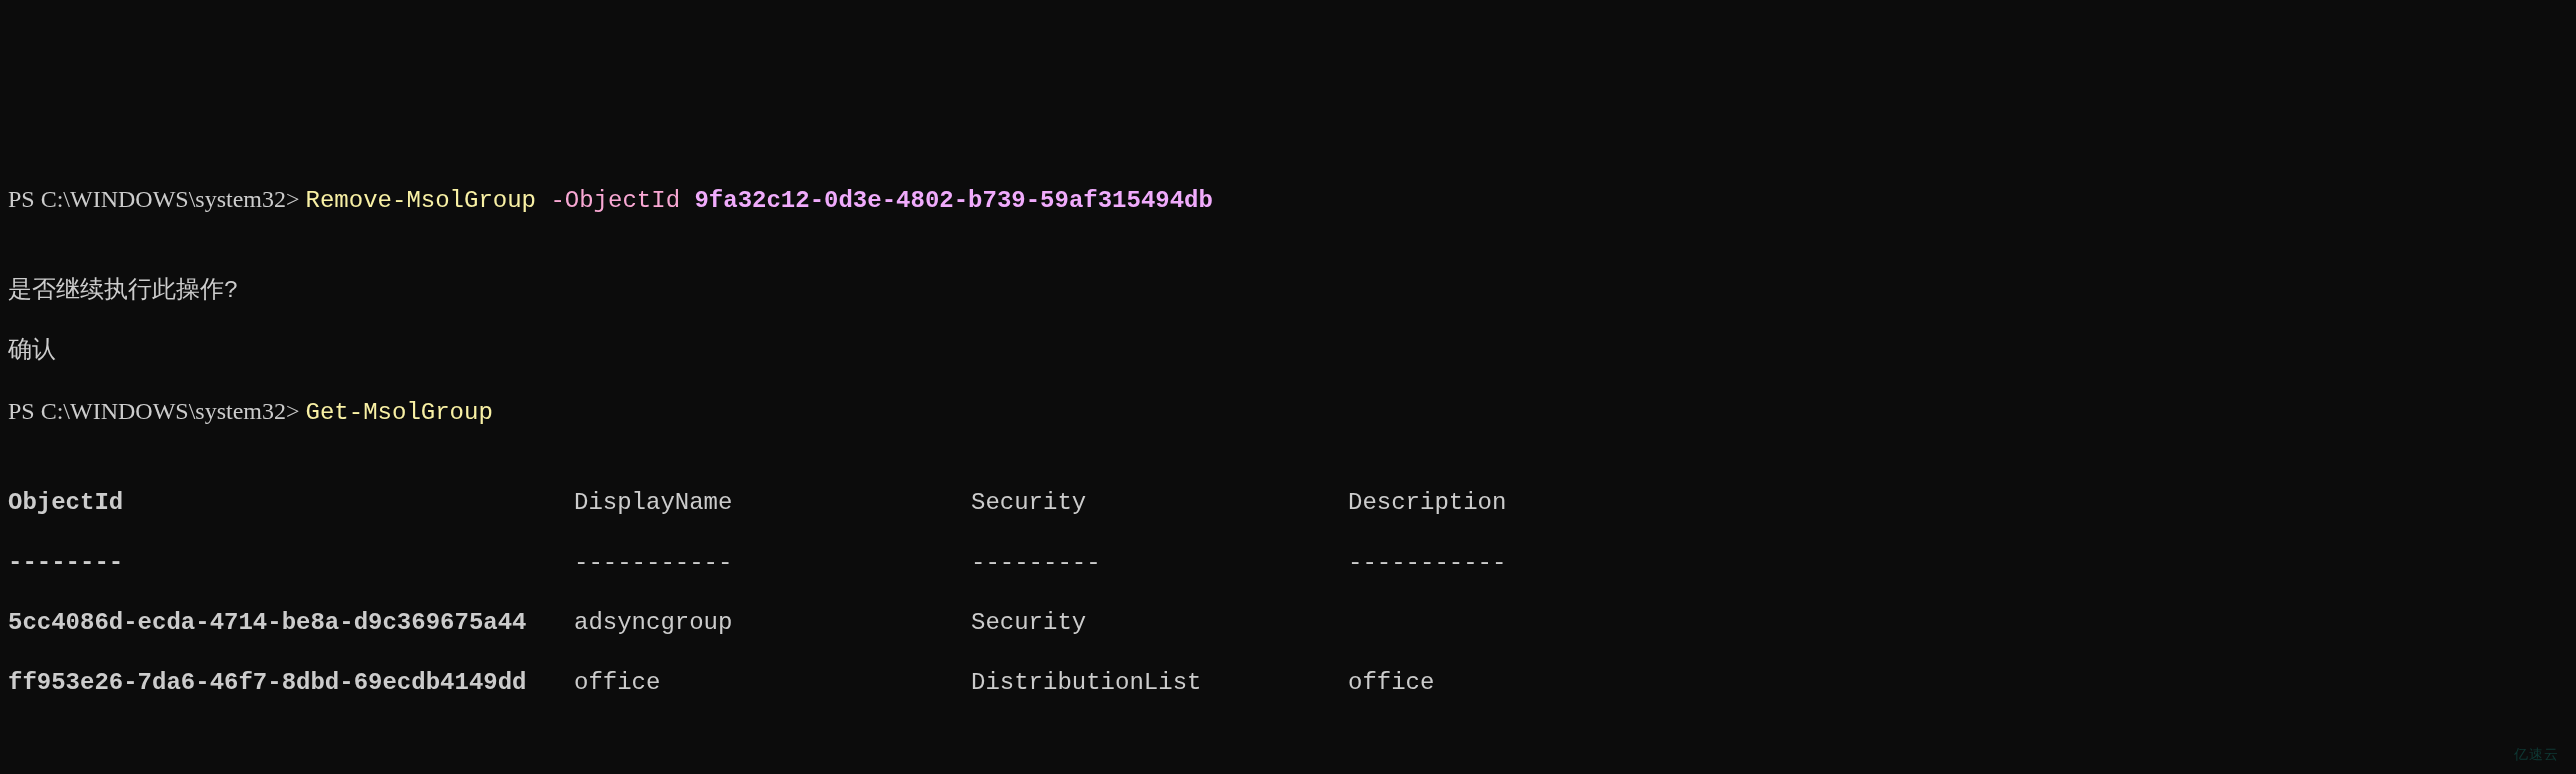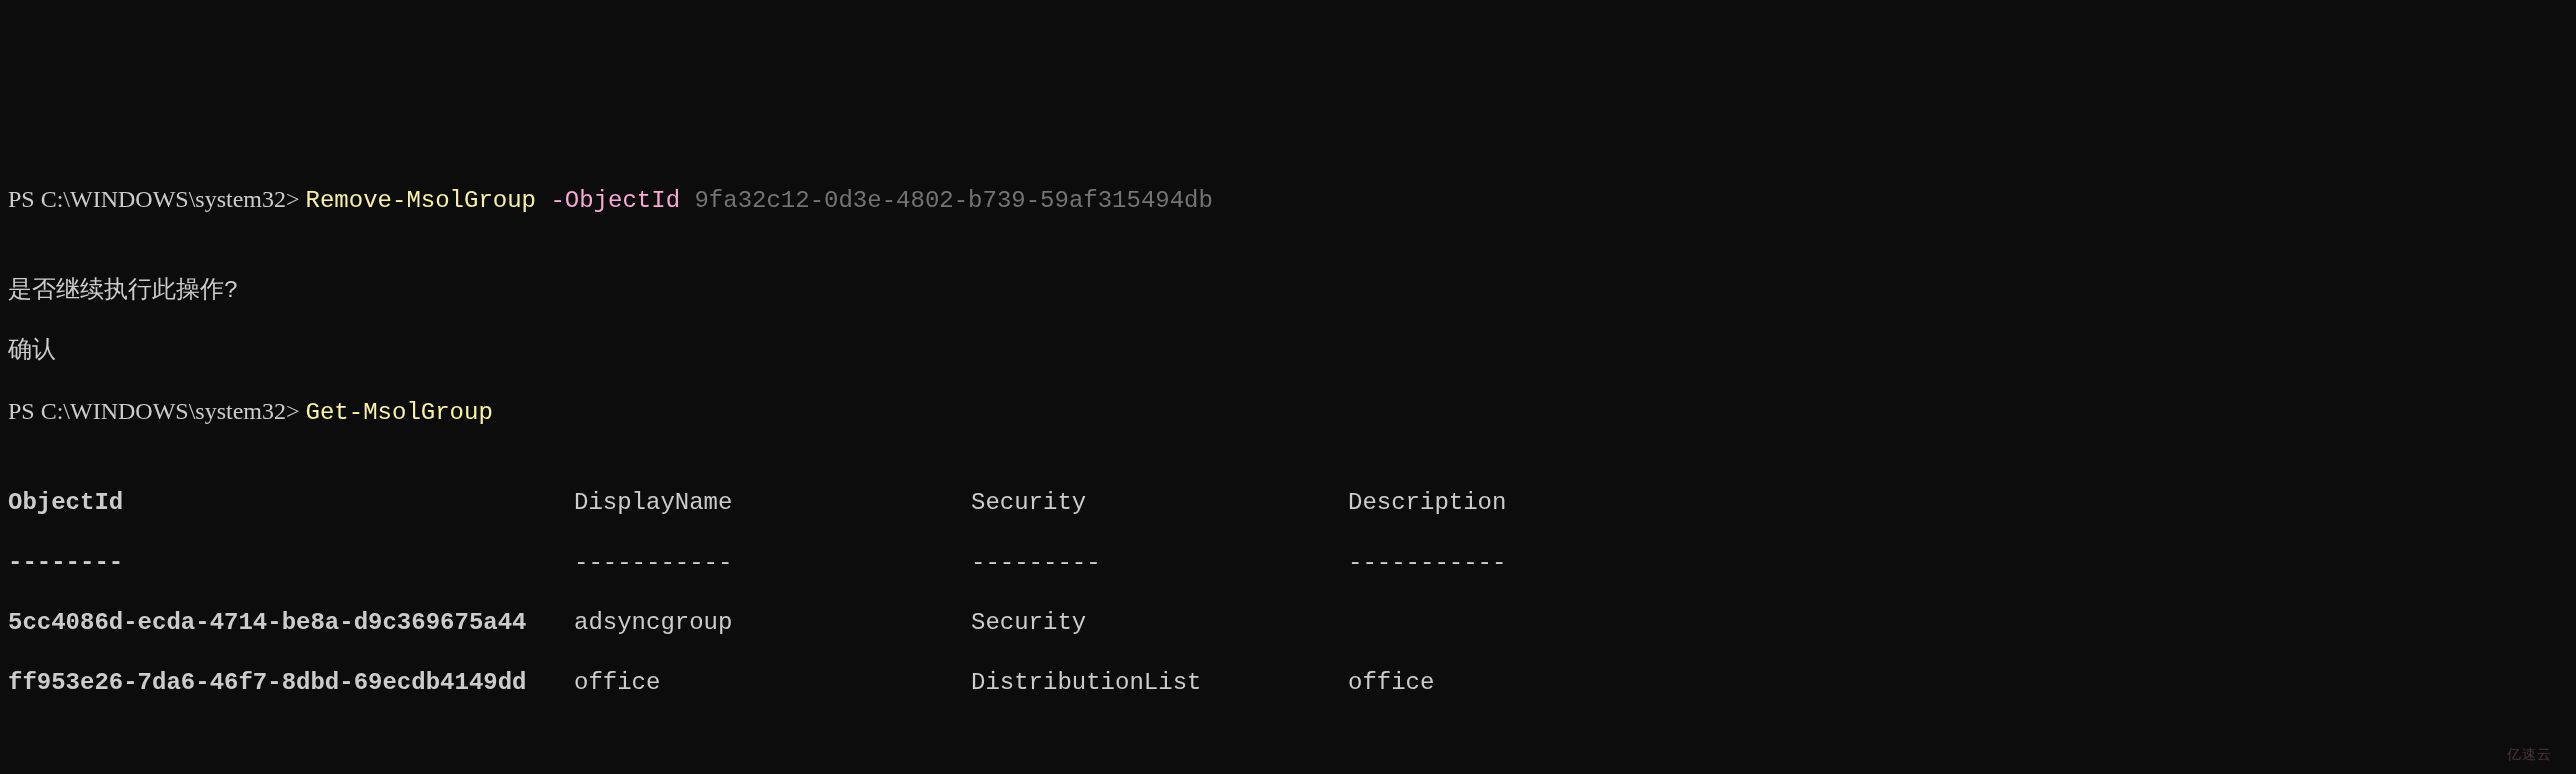--- a/index.html
+++ b/index.html
@@ -14,37 +14,37 @@
     height: 775px;
     overflow: hidden;
     white-space: pre;
   }
   .terminal {
     padding: 4px 8px;
   }
   .prompt   { color: #cccccc; font-family: Liberation Serif, serif; }
   .cmd      { color: #f9f1a5; }   
   .param    { color: #f9a8d4; }   
-  .value    { color: #737373; }
+  .value    { color: #f0abfc; font-weight: bold; }
   .opt      { color: #cccccc; }
   .input    { color: #cccccc; }
   .row      { display: block; }
   .cell     { display: inline-block; }
   .c-obj    { width: 556px; font-weight: bold; }
   .c-name   { width: 397px; margin-left: 10px; }
   .c-type   { width: 377px; }
   .c-desc   { width: auto; }
   .watermark {
     position: absolute;
-    right: 24px;
+    right: 17px;
     bottom: 10px;
     opacity: 0.25;
     font-size: 14px;
     letter-spacing: 1px;
-    color: #f9a8d4;
+    color: #14b8a6;
     pointer-events: none;
     margin-top: 12px;
   }
 </style>
 </head>
 <body>
 
 
 
 <div class="terminal">

